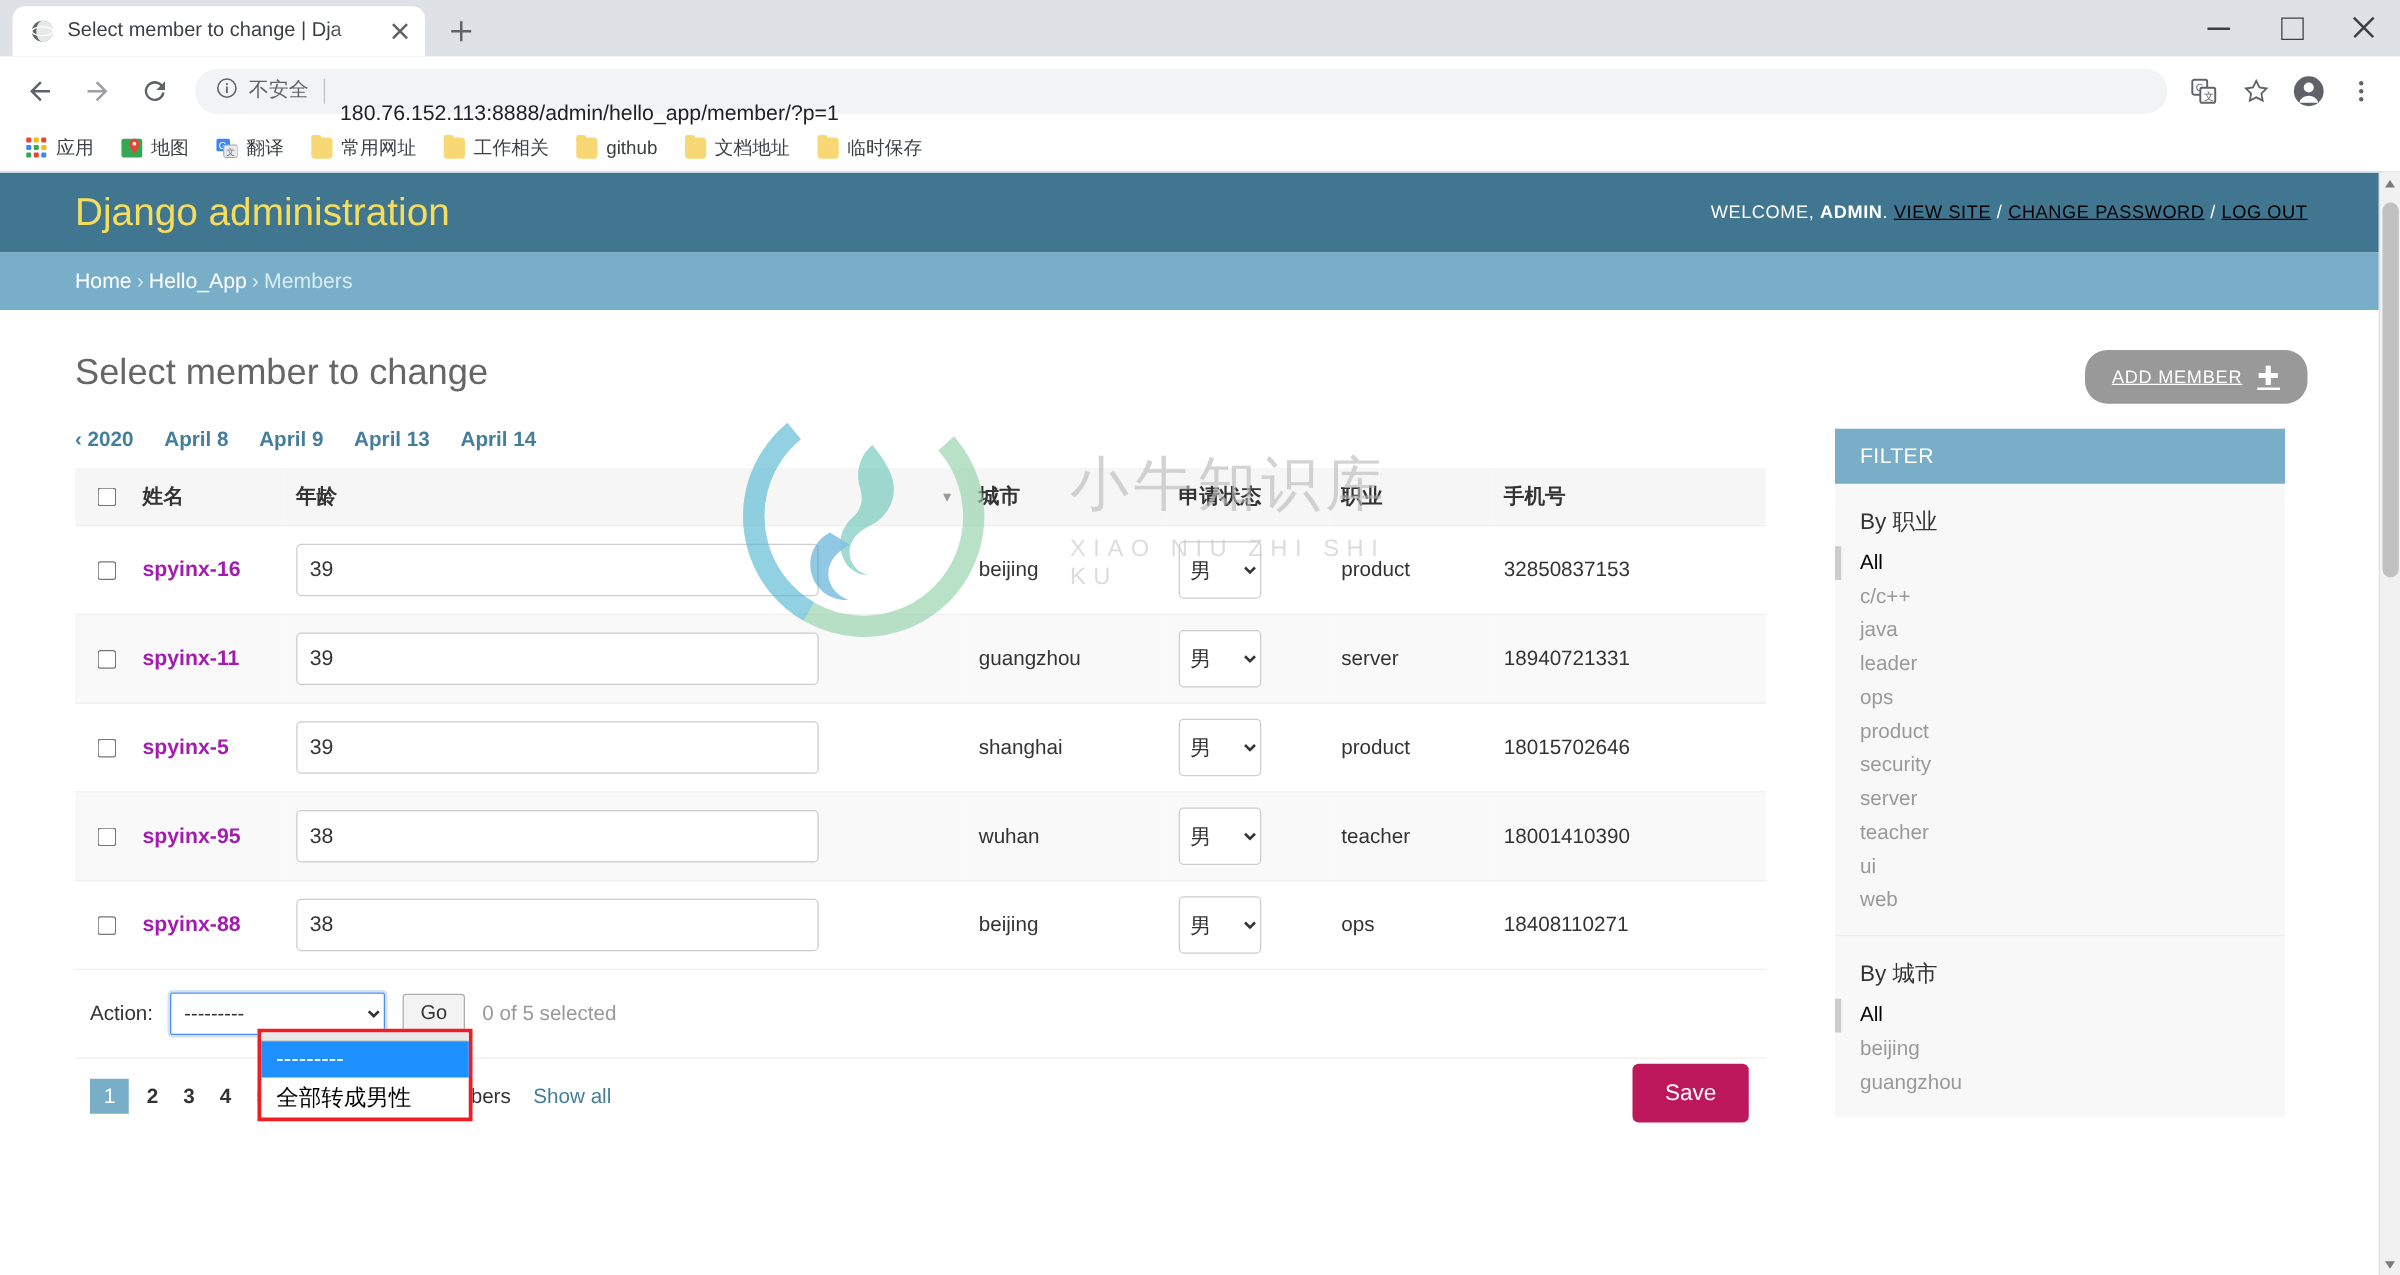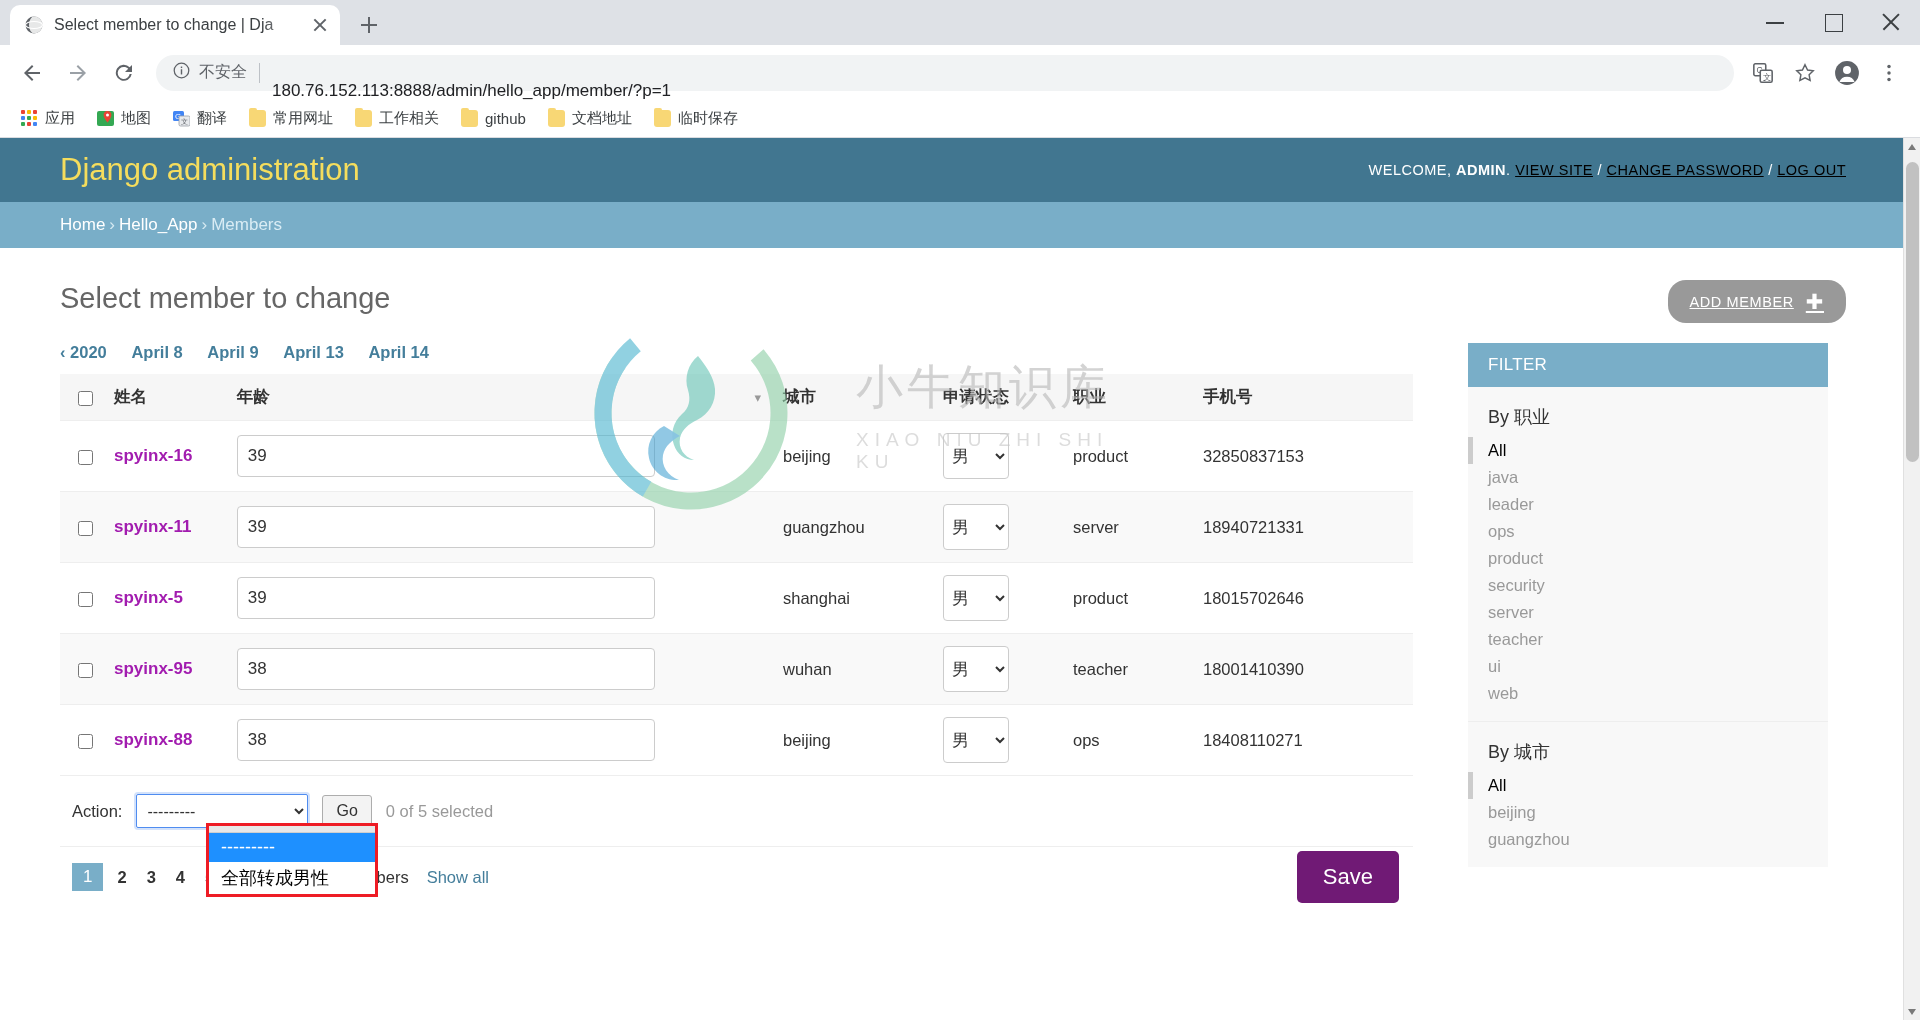--- a/index.html
+++ b/index.html
@@ -192,22 +192,22 @@
     font-size:16.5px; color:#333; position:relative;
   }
   .paginator .this-page {
     background:#79aec8; color:#fff; padding:4px 11px; font-weight:300; font-size:17px;
   }
   .paginator a.pg { color:#333; text-decoration:none; padding:4px 6px; font-weight:bold; }
   .paginator .total { margin-left:12px; color:#333; }
   .paginator .showall { color:#447e9b; text-decoration:none; margin-left:10px; }
   .save-btn {
     position:absolute; right:14px; top:4px;
-    background:#701a75; color:#fff; border:none; border-radius:5px;
-    padding:13px 26px; font-size:22px;
+    background:#be185d; color:#fff; border:none; border-radius:5px;
+    padding:13px 26px; font-size:18px;
     font-family:"Liberation Sans",sans-serif;
   }
 
   
   .watermark {
     position:absolute; left:586px; top:60px; width:560px; height:230px;
     pointer-events:none; z-index:40; opacity:0.62;
   }
   .wm-text { position:absolute; left:270px; top:48px; }
   .wm-cn { font-size:47px; color:#b9b9b9; letter-spacing:4px; font-weight:500; }
@@ -528,20 +528,21 @@
               <button class="save-btn">Save</button>
             </div>
           </div>
 
           <div id="changelist-filter">
             <h2>FILTER</h2>
 
             <h3>By 职业</h3>
             <ul>
               <li class="selected"><a href="#">All</a></li>
+              <li><a href="#">c/c++</a></li>
               <li><a href="#">java</a></li>
               <li><a href="#">leader</a></li>
               <li><a href="#">ops</a></li>
               <li><a href="#">product</a></li>
               <li><a href="#">security</a></li>
               <li><a href="#">server</a></li>
               <li><a href="#">teacher</a></li>
               <li><a href="#">ui</a></li>
               <li><a href="#">web</a></li>
             </ul>

